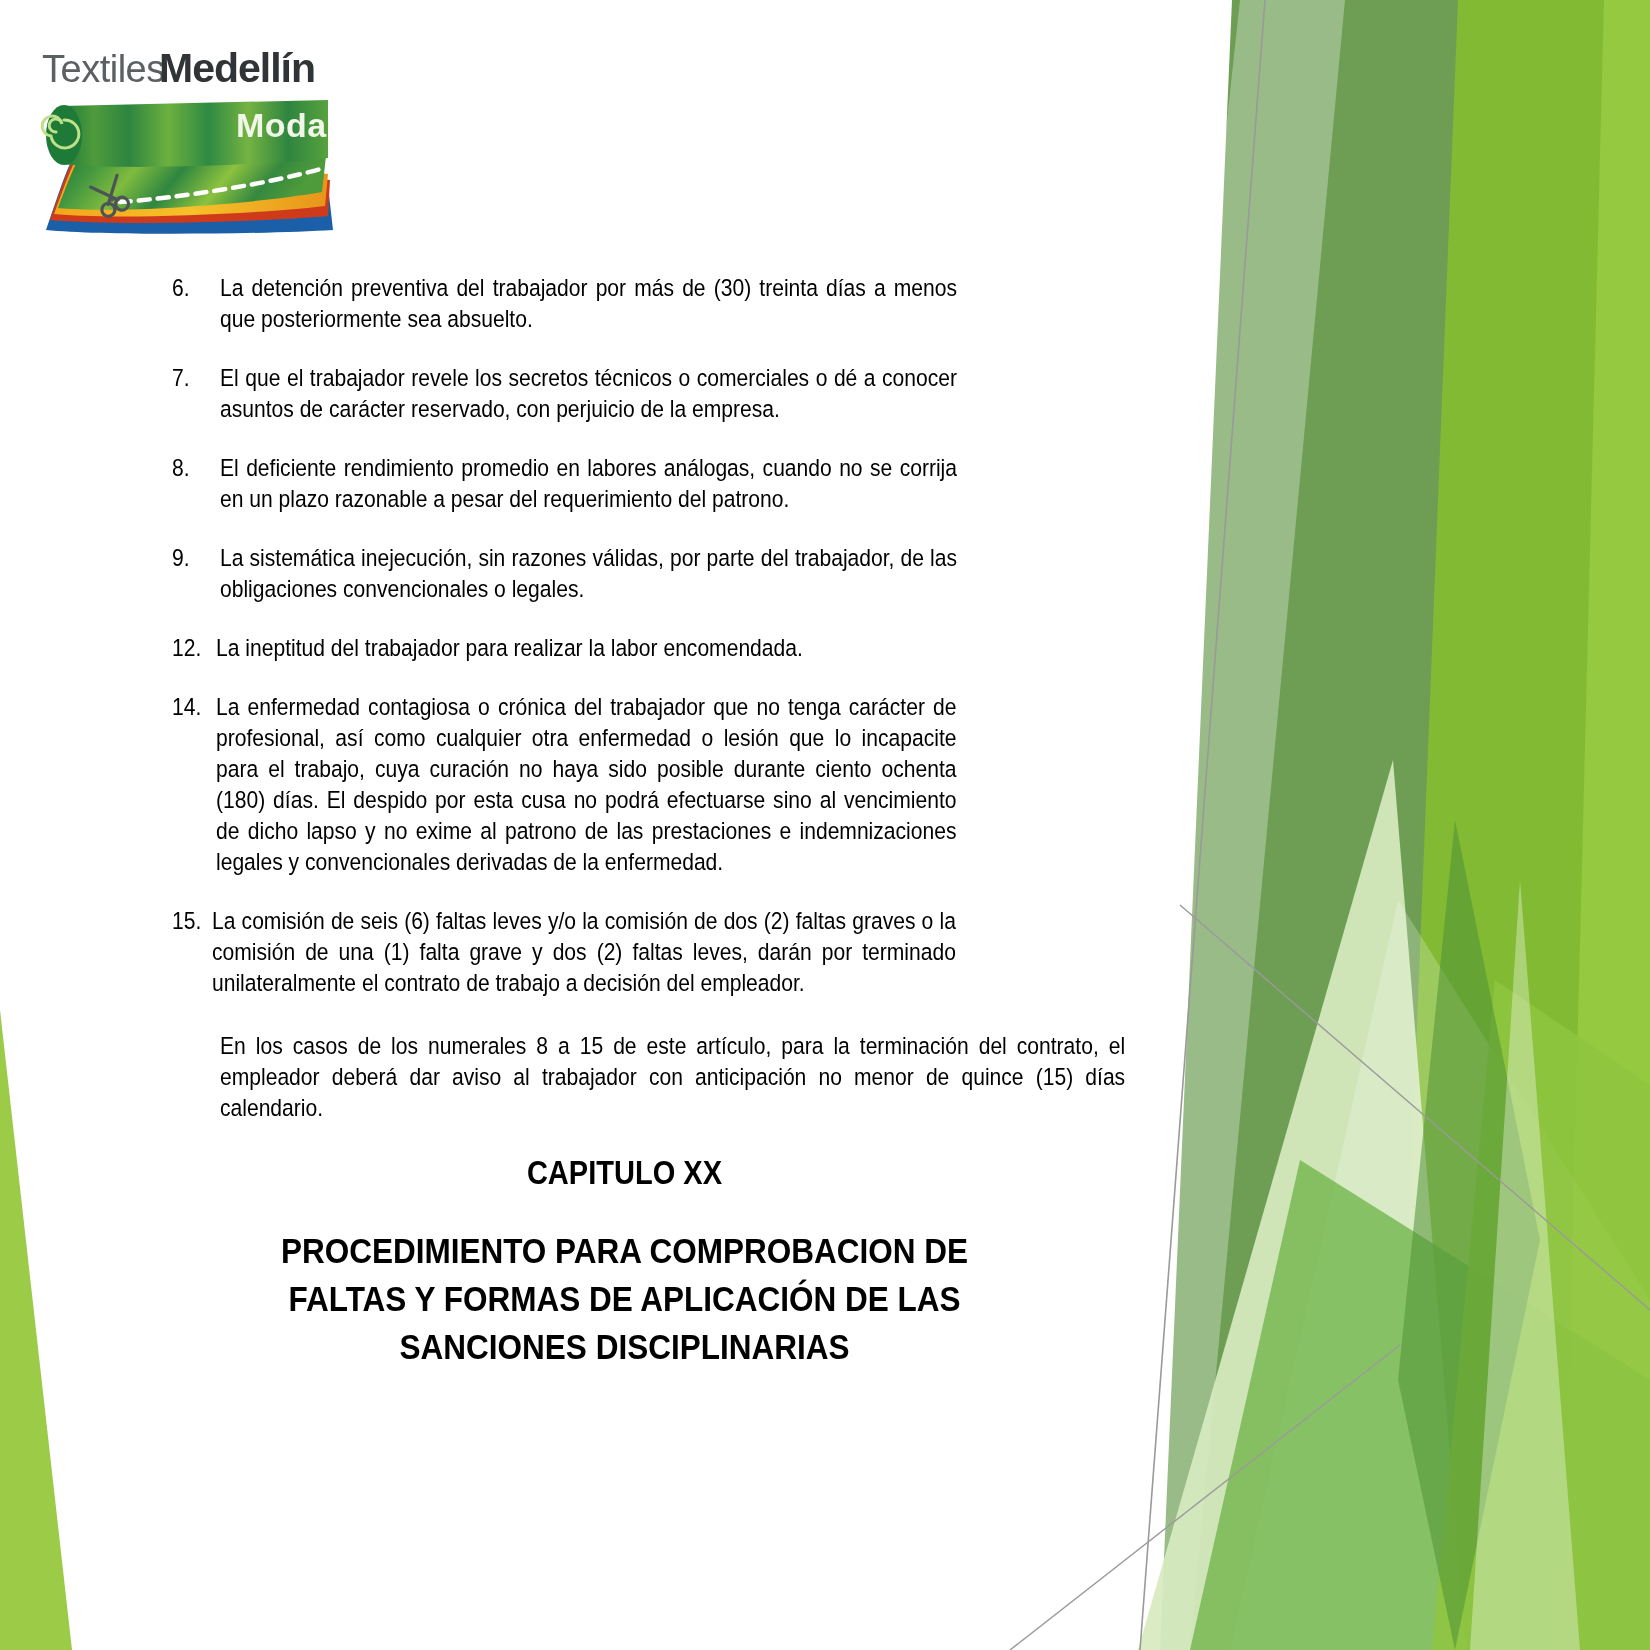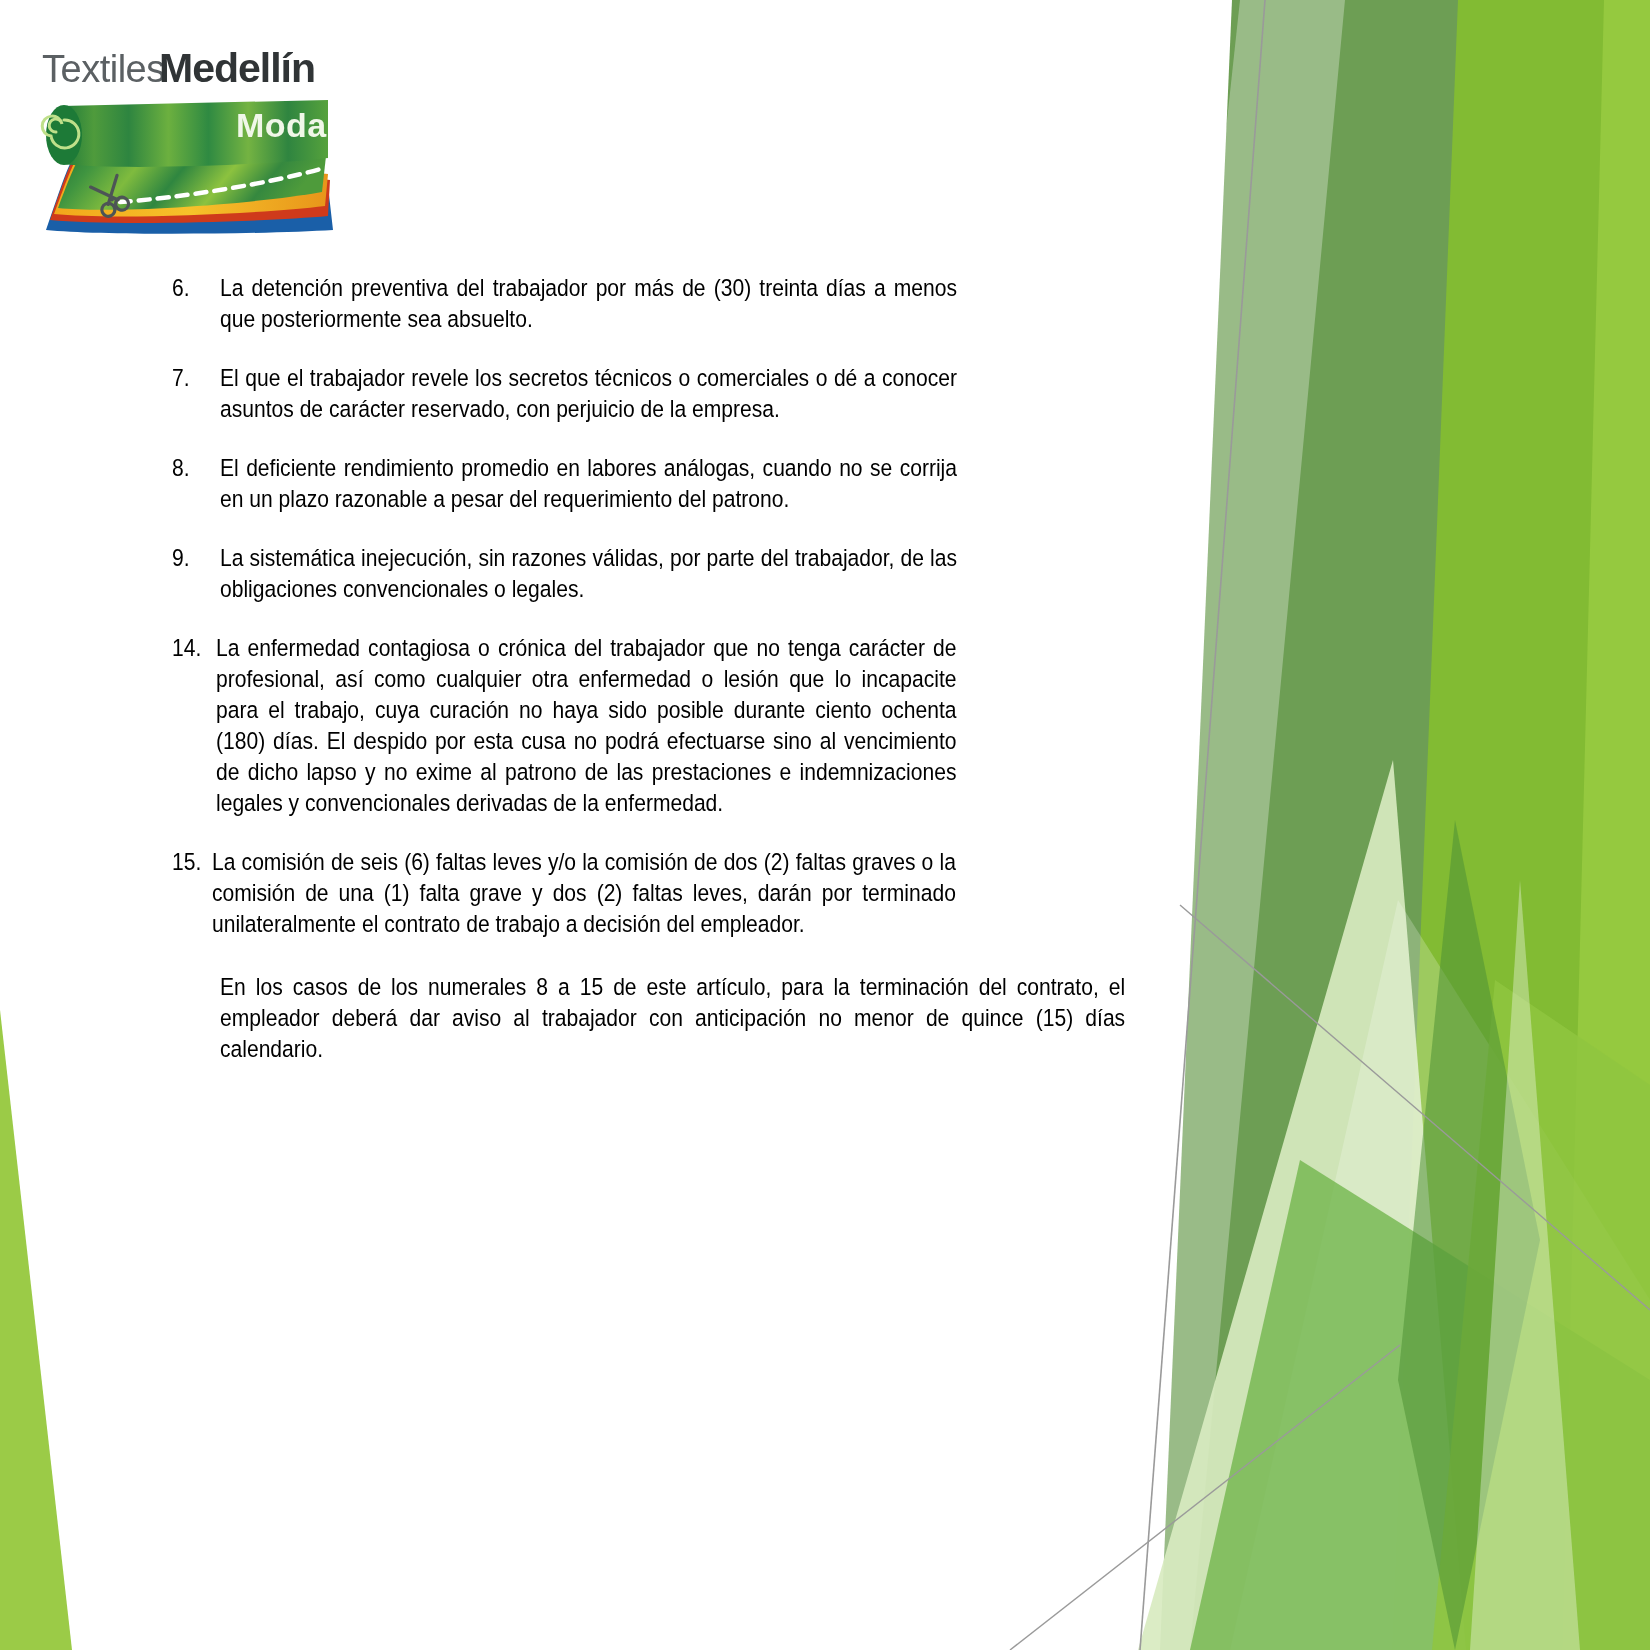--- a/index.html
+++ b/index.html
@@ -206,31 +206,43 @@
         <span class="body">El deficiente rendimiento promedio en labores análogas, cuando no se corrija en un plazo razonable a pesar del requerimiento del patrono.</span>
       </div>
 
       <div class="item">
         <span class="num">9.</span>
         <span class="body">La sistemática inejecución, sin razones válidas, por parte del trabajador, de las obligaciones convencionales o legales.</span>
       </div>
 
 
 
+      <div class="item short">
+        <span class="num tight">12.</span>
+        <span class="body">La ineptitud del trabajador para realizar la labor encomendada.</span>
+      </div>
 
 
       <div class="item">
         <span class="num tight">14.</span>
         <span class="body">La enfermedad contagiosa o crónica del trabajador que no tenga carácter de profesional, así como cualquier otra enfermedad o lesión que lo incapacite para el trabajo, cuya curación no haya sido posible durante ciento ochenta (180) días. El despido por esta cusa no podrá efectuarse sino al vencimiento de dicho lapso y no exime al patrono de las prestaciones e indemnizaciones legales y convencionales derivadas de la enfermedad.</span>
       </div>
 
       <div class="item">
         <span class="num tight" style="width:40px">15.</span>
         <span class="body">La comisión de seis (6) faltas leves y/o la comisión de dos (2) faltas graves o la comisión de una (1) falta grave y dos (2) faltas leves, darán por terminado unilateralmente el contrato de trabajo a decisión del empleador.</span>
       </div>
 
     </div>
 
     <div class="closing">En los casos de los numerales 8 a 15 de este artículo, para la terminación del contrato, el empleador deberá dar aviso al trabajador con anticipación no menor de quince (15) días calendario.</div>
 
+    <div class="heading-wrap">
+      <div class="chapter-title">CAPITULO XX</div>
+      <div class="section-title">
+        <div>PROCEDIMIENTO PARA COMPROBACION DE</div>
+        <div>FALTAS Y FORMAS DE APLICACIÓN DE LAS</div>
+        <div>SANCIONES DISCIPLINARIAS</div>
+      </div>
+    </div>
 
   </div>
 </div>
 
 </body></html>

